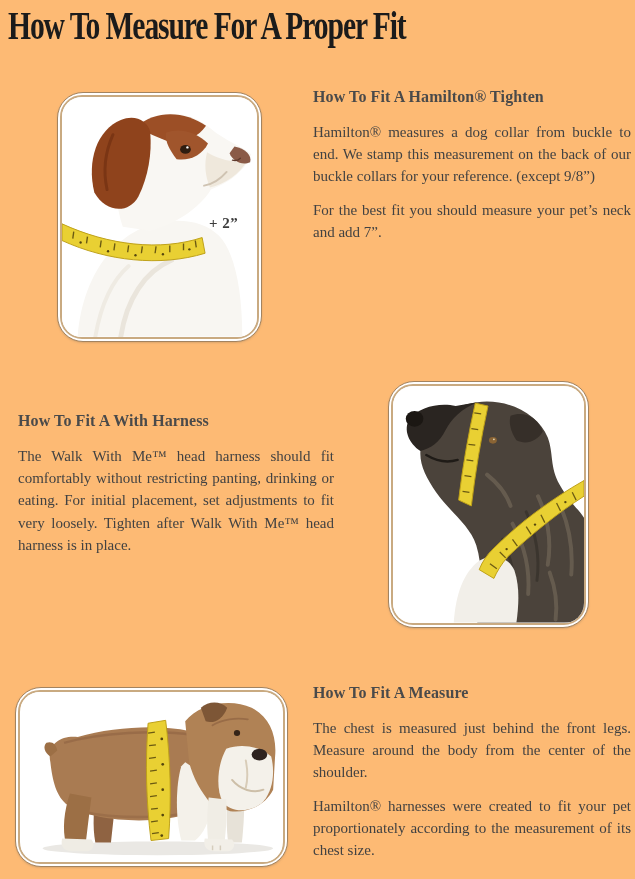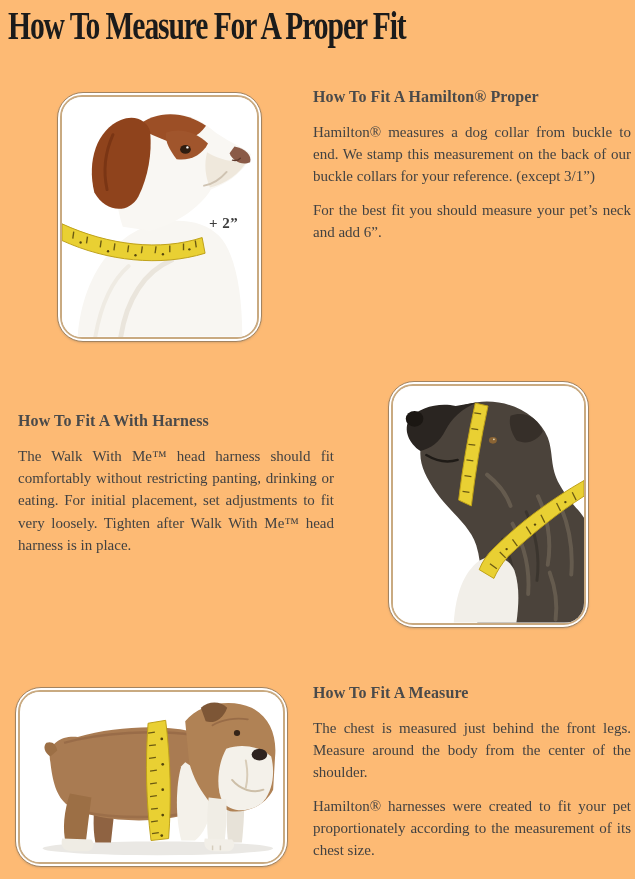--- a/index.html
+++ b/index.html
@@ -97,23 +97,23 @@
             <circle cx="103" cy="160" r="1.2"></circle>
             <circle cx="130" cy="155" r="1.2"></circle>
           </g>
         </g>
       </svg>
       <span class="plus2-label">+ 2”</span>
     </div>
   </div>
 
   <div class="text-col tc-collar">
-    <h2>How To Fit A Hamilton® Proper</h2>
-    <p>Hamilton® measures a dog collar from buckle to end.  We stamp this measurement on the back of our buckle collars for your reference. (except 3/1”)</p>
-    <p>For the best fit you should measure your pet’s neck and add 6”.</p>
+    <h2>How To Fit A Hamilton® Tighten</h2>
+    <p>Hamilton® measures a dog collar from buckle to end.  We stamp this measurement on the back of our buckle collars for your reference. (except 9/8”)</p>
+    <p>For the best fit you should measure your pet’s neck and add 7”.</p>
   </div>
 
   <div class="text-col tc-head">
     <h2>How To Fit A With Harness</h2>
     <p>The Walk With Me™ head harness should fit comfortably without restricting panting, drinking or eating. For initial placement, set adjustments to fit very loosely. Tighten after Walk With Me™ head harness is in place.</p>
   </div>
 
   <div class="photo-frame frame-head">
     <div class="photo-inner">
       <svg viewBox="0 0 195 241" aria-hidden="true">

